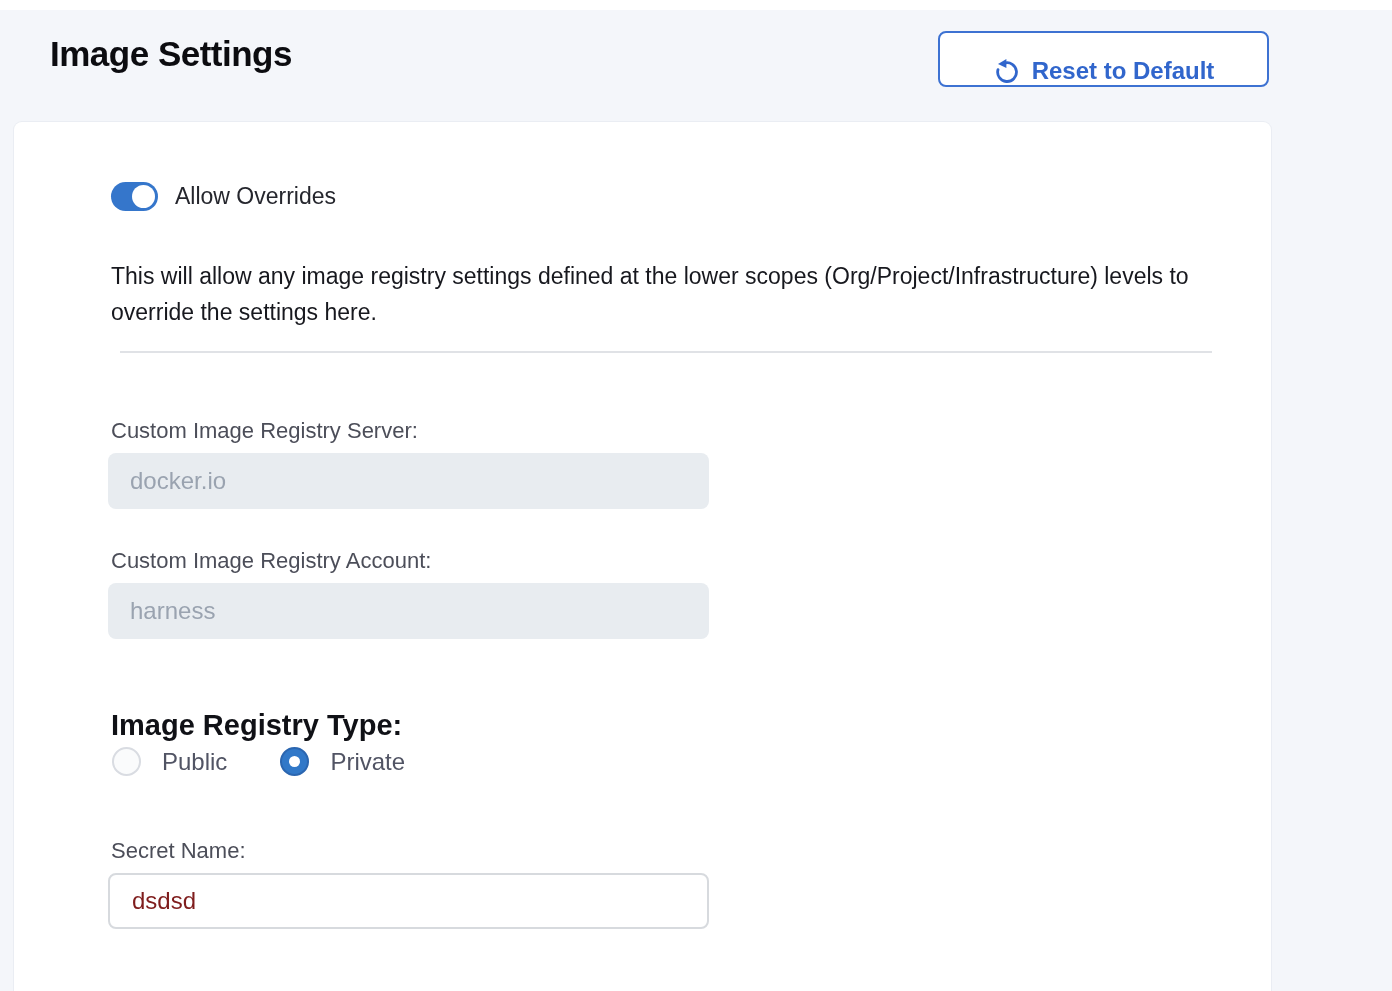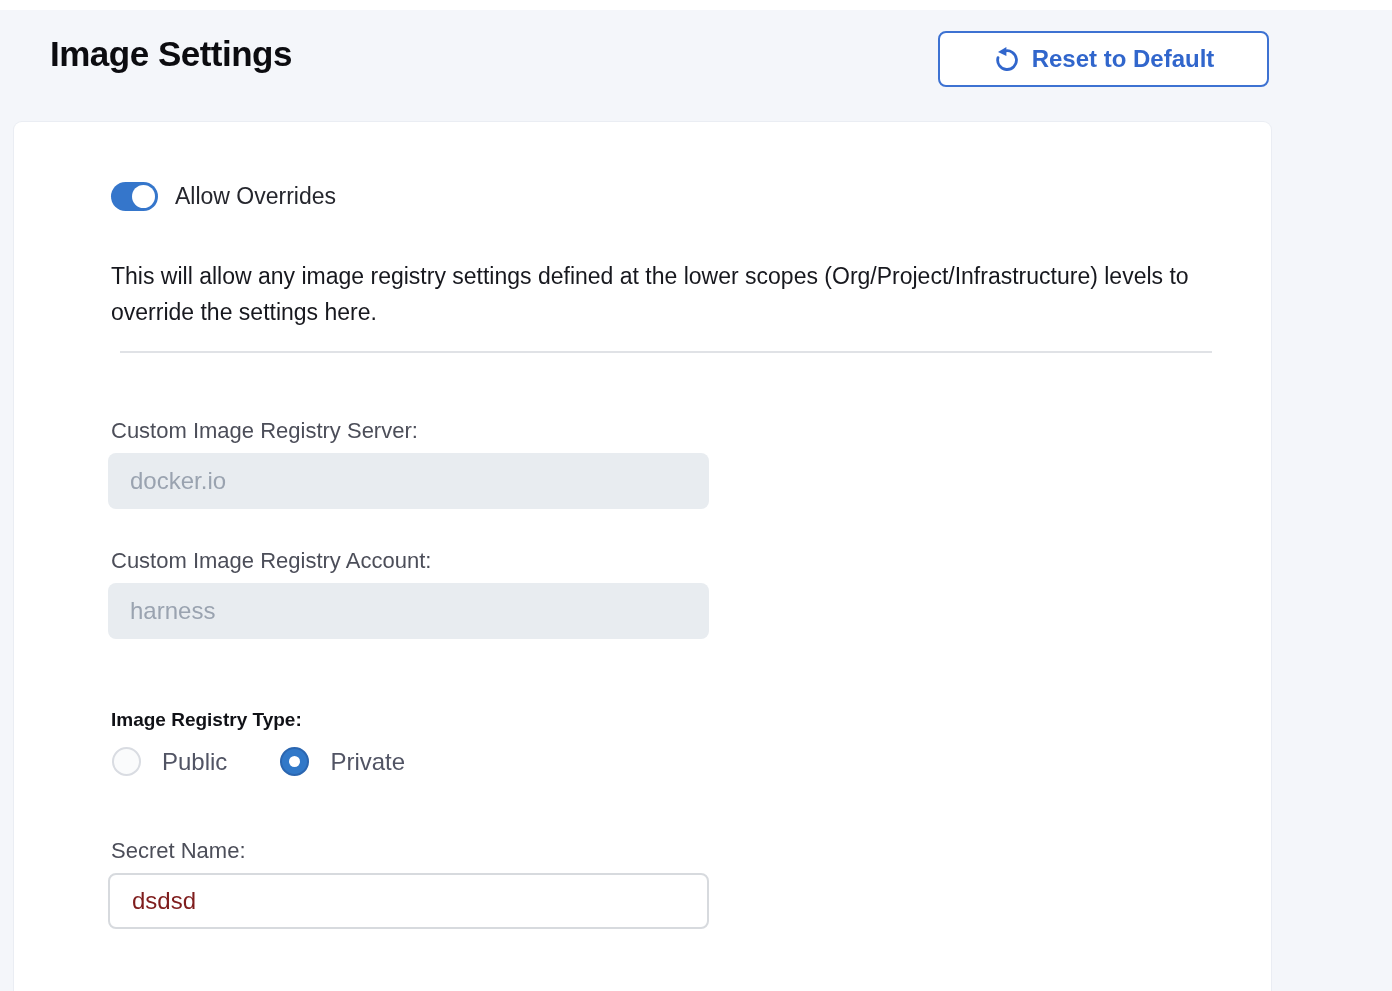--- a/index.html
+++ b/index.html
@@ -32,21 +32,21 @@
     position: absolute;
     left: 938px;
     top: 31px;
     width: 331px;
     height: 56px;
     box-sizing: border-box;
     background: #ffffff;
     border: 2px solid #3d72d2;
     border-radius: 8px;
     display: flex;
-    align-items: center;
+    align-items: flex-end;
     justify-content: center;
     gap: 12px;
     cursor: pointer;
     color: #3166cc;
     font-family: "Liberation Sans", "DejaVu Sans", sans-serif;
     font-size: 24px;
     font-weight: 700;
     padding: 0;
   }
   .reset-btn .icon {
@@ -142,21 +142,21 @@
   }
   .text-input.enabled {
     background: #ffffff;
     border: 2px solid #d7dade;
     color: #7f1d1d;
   }
   .type-label {
     position: absolute;
     left: 97px;
     top: 587px;
-    font-size: 19px;
+    font-size: 29px;
     font-weight: 700;
     color: #101116;
   }
   .radio-row {
     position: absolute;
     left: 98px;
     top: 625px;
     display: flex;
     align-items: center;
   }

